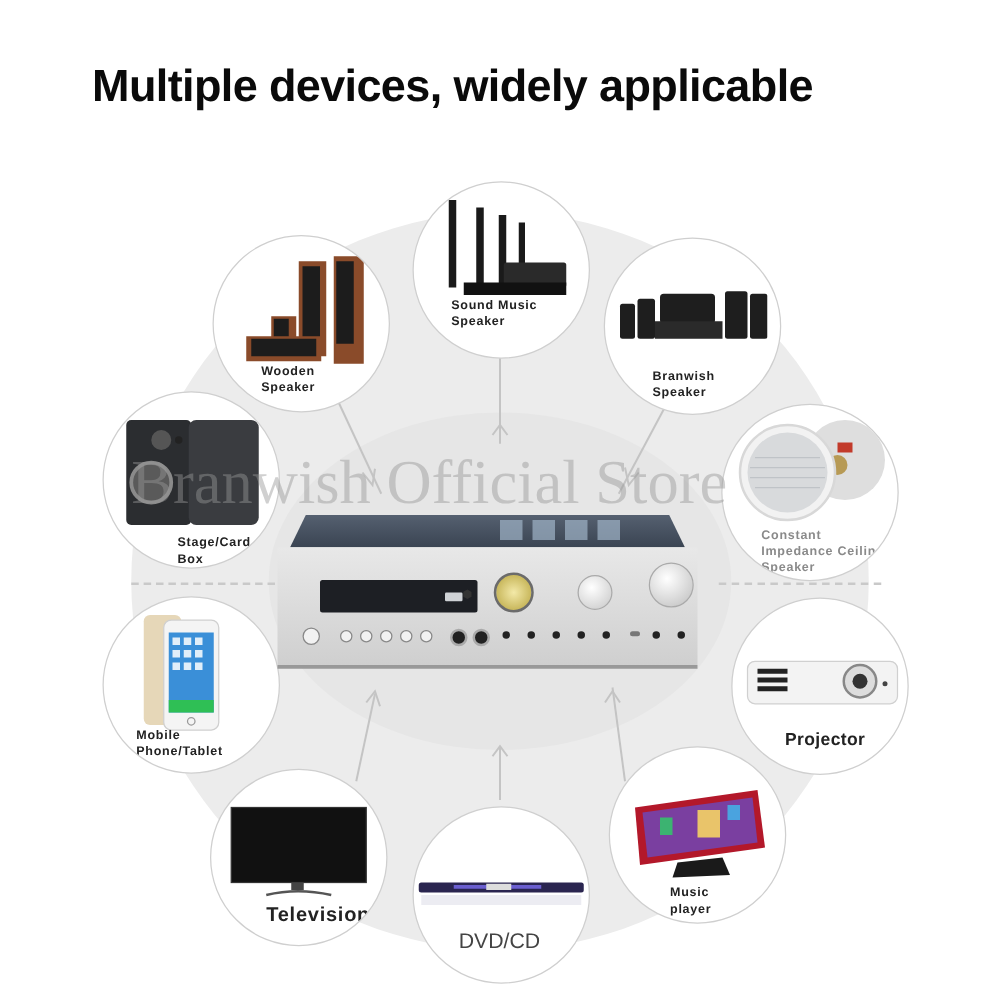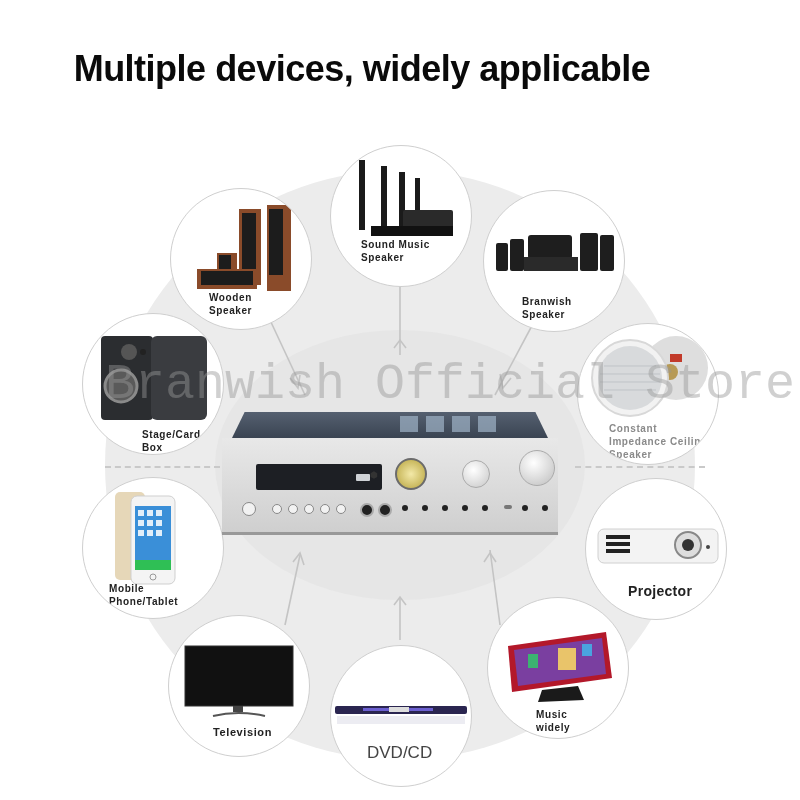--- a/index.html
+++ b/index.html
@@ -4,21 +4,21 @@
 <style>
   html,body{margin:0;padding:0;background:#fff;}
   body{width:800px;height:800px;position:relative;overflow:hidden;font-family:"Liberation Sans",sans-serif;}
   .title{position:absolute;top:48px;left:0;width:724px;text-align:center;font-size:36px;font-weight:bold;color:#0a0a0a;letter-spacing:-0.5px;}
   .bg-ring{position:absolute;left:105px;top:170px;width:590px;height:590px;border-radius:50%;background:#ececec;}
   .bg-inner{position:absolute;left:215px;top:330px;width:370px;height:270px;border-radius:50%;background:#e6e6e6;}
   .dash{position:absolute;top:466px;height:0;border-top:2px dashed #c9c9c9;}
   .connector{position:absolute;left:0;top:0;width:800px;height:800px;}
   .node{position:absolute;border-radius:50%;background:#fff;border:1.5px solid #cfcfcf;overflow:hidden;}
   .node .lbl{position:absolute;font-weight:bold;font-size:10px;line-height:13px;color:#222;letter-spacing:0.6px;}
-  .watermark{position:absolute;top:356px;left:105px;font-size:50px;font-family:Liberation Mono, monospace;color:rgba(150,150,150,0.45);letter-spacing:0px;white-space:nowrap;}
+  .watermark{position:absolute;top:356px;left:105px;font-size:50px;font-family:Liberation Serif, serif;color:rgba(150,150,150,0.45);letter-spacing:0px;white-space:nowrap;}
   
   .amp{position:absolute;left:222px;top:412px;width:336px;height:120px;}
   .amp-top{position:absolute;left:10px;top:0;width:316px;height:26px;background:linear-gradient(#556070,#3a4452);clip-path:polygon(4% 0,96% 0,100% 100%,0 100%);}
   .amp-top .vent{position:absolute;top:4px;width:18px;height:16px;background:#9fb3c8;opacity:.7;}
   .amp-face{position:absolute;left:0;top:26px;width:336px;height:94px;background:linear-gradient(#e8e8e8,#cfcfcf);border-bottom:3px solid #999;}
   .display{position:absolute;left:34px;top:26px;width:126px;height:26px;background:#1d1f24;border-radius:2px;}
   .usb{position:absolute;left:100px;top:10px;width:14px;height:7px;background:#cfd2d6;border-radius:1px;}
   .vu{position:absolute;left:173px;top:20px;width:28px;height:28px;border-radius:50%;background:radial-gradient(#f3e9a8,#b7a33d);border:2px solid #6b6b6b;}
   .knob-small{position:absolute;left:240px;top:22px;width:26px;height:26px;border-radius:50%;background:radial-gradient(circle at 40% 35%,#fff,#c6c6c6);border:1px solid #aaa;}
   .knob-big{position:absolute;left:297px;top:12px;width:34px;height:34px;border-radius:50%;background:radial-gradient(circle at 40% 35%,#fff,#bdbdbd);border:1px solid #aaa;}
@@ -178,21 +178,21 @@
     <div>Projector</div>
   </div>
 </div>
 
 <div class="node" style="left:168px;top:615px;width:140px;height:140px;">
   <svg style="position:absolute;left:14px;top:28px;" width="112" height="76" viewBox="0 0 112 76">
     <rect x="2" y="2" width="108" height="60" fill="#111" stroke="#333"></rect>
     <rect x="50" y="62" width="10" height="6" fill="#444"></rect>
     <path d="M30 72 Q55 66 82 72" stroke="#555" stroke-width="2" fill="none"></path>
   </svg>
-  <div class="lbl" style="left:44px;top:110px;font-size:11px;">
+  <div class="lbl" style="left:44px;top:110px;font-size:16px;">
     <div>Television</div>
   </div>
 </div>
 
 <div class="node" style="left:330px;top:645px;width:140px;height:140px;">
   <svg style="position:absolute;left:2px;top:56px;" width="136" height="30" viewBox="0 0 136 30">
     <rect x="2" y="4" width="132" height="8" rx="2" fill="#2a2550"></rect>
     <rect x="30" y="6" width="70" height="3" fill="#6b5fd0"></rect>
     <rect x="56" y="5" width="20" height="5" fill="#ddd"></rect>
     <rect x="4" y="14" width="128" height="8" fill="#e4e4ec" opacity=".7"></rect>
@@ -206,21 +206,21 @@
   <svg style="position:absolute;left:10px;top:26px;" width="120" height="82" viewBox="0 0 120 82">
     <polygon points="10,22 108,8 114,54 14,68" fill="#b3182a"></polygon>
     <polygon points="16,26 104,14 108,50 20,62" fill="#7a3fa0"></polygon>
     <rect x="30" y="30" width="10" height="14" fill="#3cb371"></rect>
     <rect x="60" y="24" width="18" height="22" fill="#e9c46a"></rect>
     <rect x="84" y="20" width="10" height="12" fill="#4aa3df"></rect>
     <path d="M44 66 L80 62 L86 76 L40 78 Z" fill="#1a1a1a"></path>
   </svg>
   <div class="lbl" style="left:48px;top:110px;">
     <div>Music</div>
-      <div>widely</div>
+      <div>player</div>
   </div>
 </div>
 
 <div class="amp">
   <div class="amp-top">
     <div class="vent" style="left:168px;"></div>
       <div class="vent" style="left:194px;"></div>
       <div class="vent" style="left:220px;"></div>
       <div class="vent" style="left:246px;"></div>
   </div>

